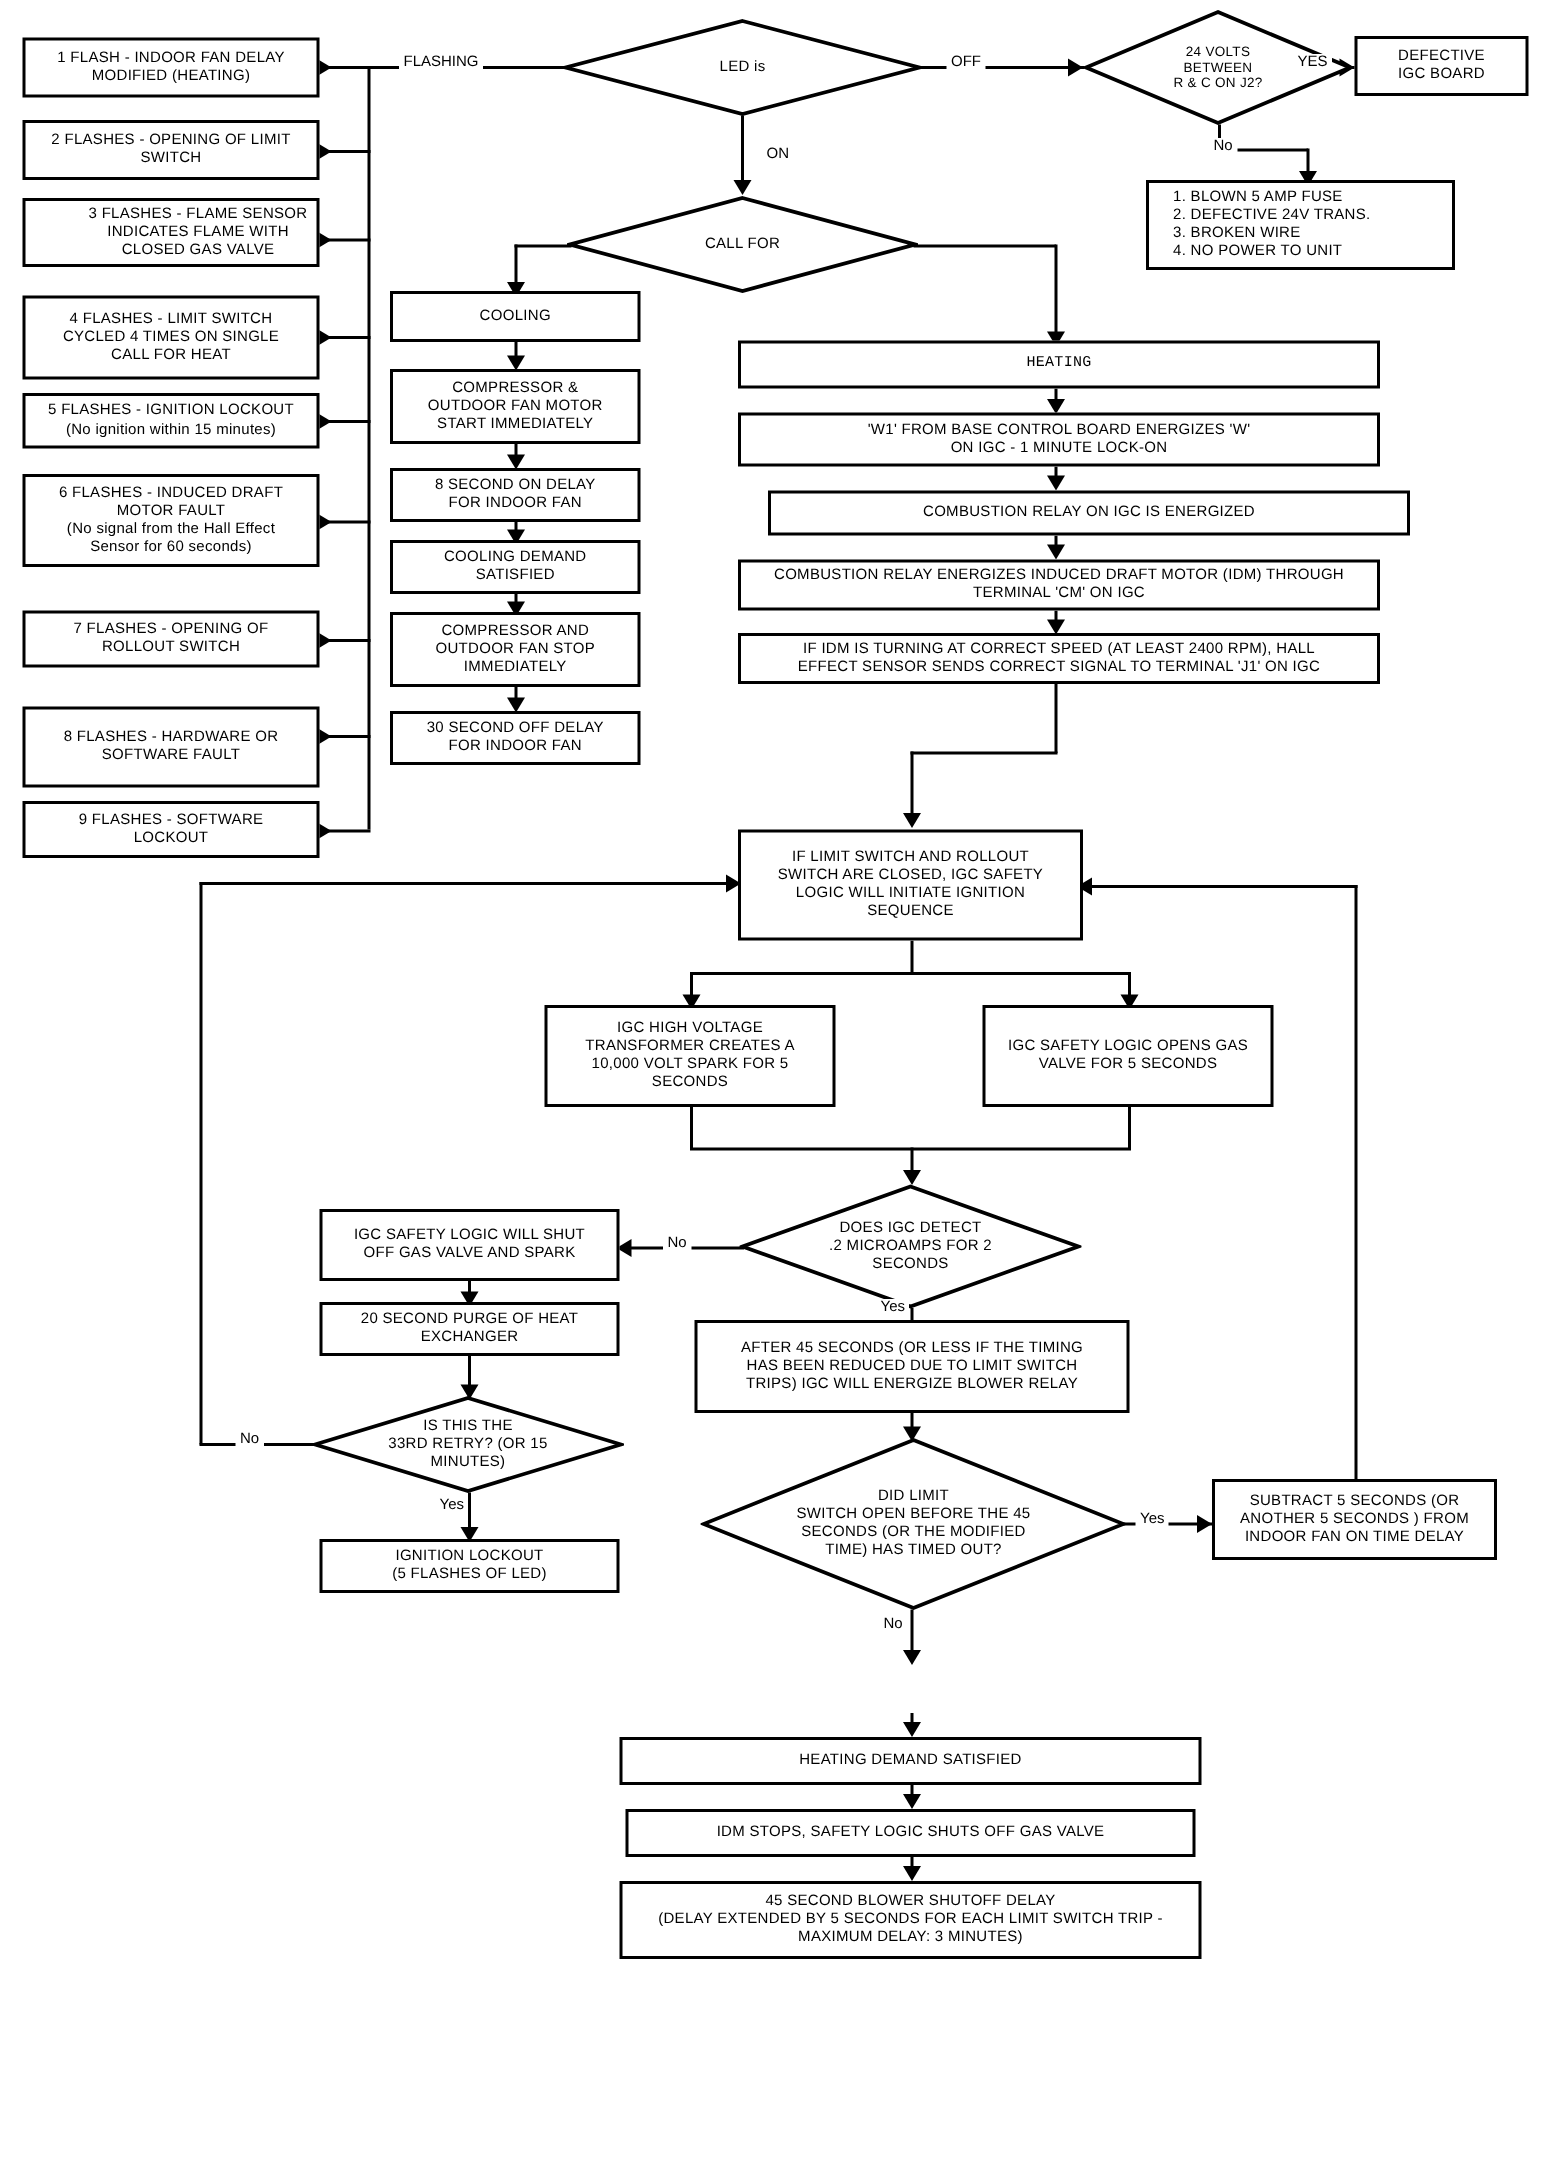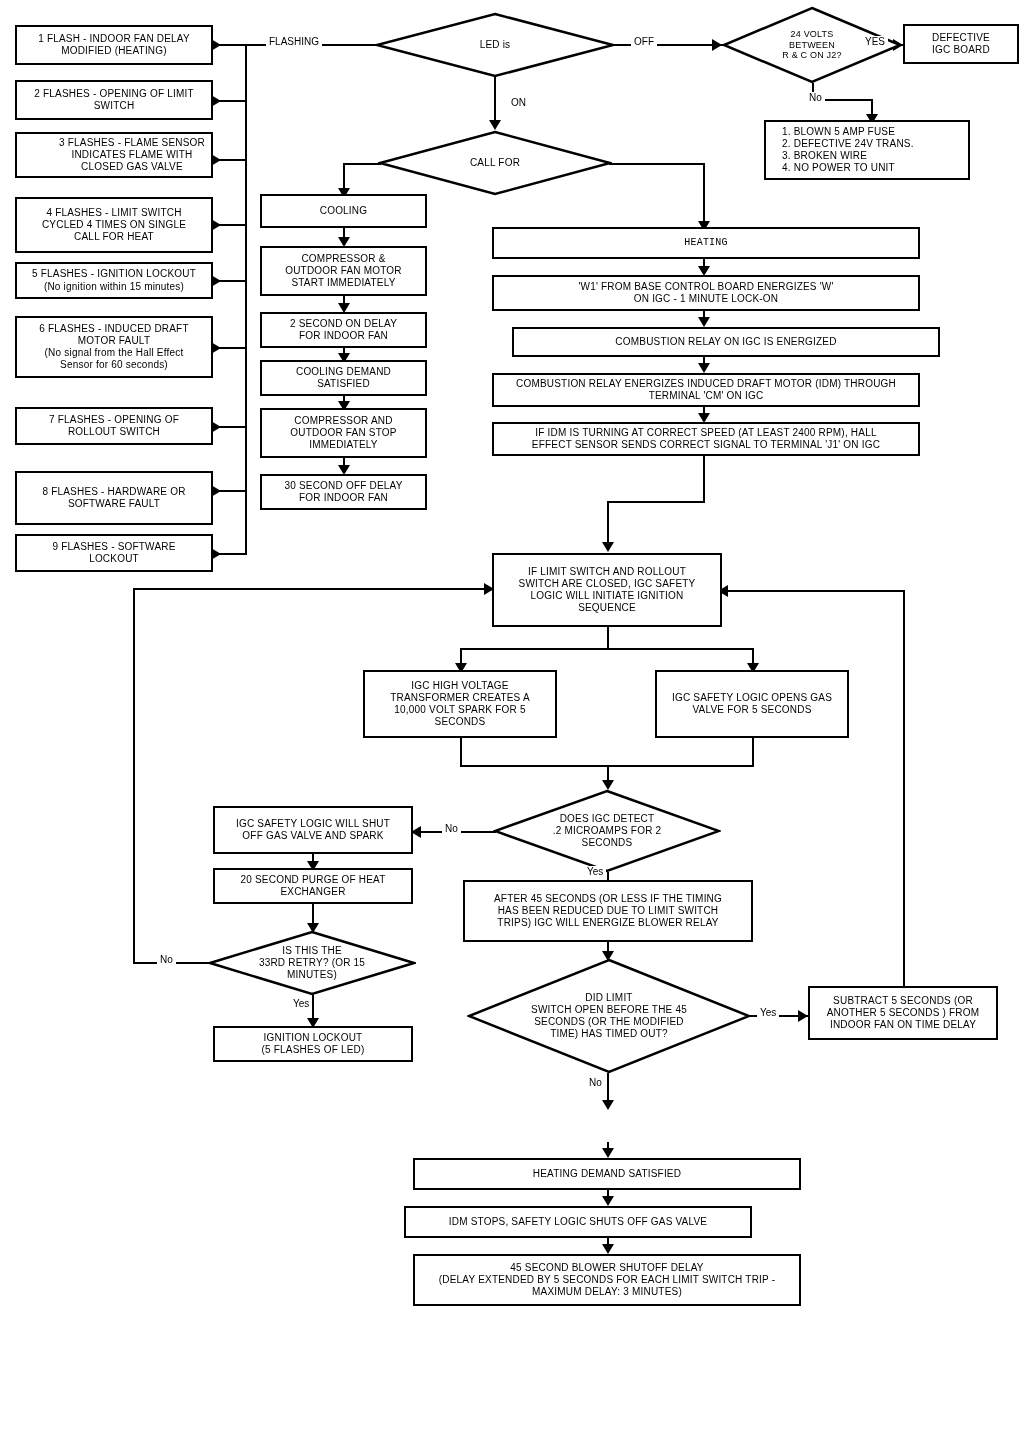--- a/index.html
+++ b/index.html
@@ -198,21 +198,21 @@
 
   <div class="box fs10" style="left:260px;top:246px;width:167px;height:50px;">
     <span class="t">COMPRESSOR  &amp;
 OUTDOOR FAN MOTOR
 START  IMMEDIATELY</span>
   </div>
   <div class="v" style="left:343px;top:296px;height:12px;"></div>
   <div class="ar ar-d" style="left:338px;top:303px;"></div>
 
   <div class="box fs10" style="left:260px;top:312px;width:167px;height:36px;">
-    <span class="t">2 SECOND ON DELAY
+    <span class="t">8 SECOND ON DELAY
 FOR INDOOR FAN</span>
   </div>
   <div class="v" style="left:343px;top:348px;height:10px;"></div>
   <div class="ar ar-d" style="left:338px;top:353px;"></div>
 
   <div class="box fs10" style="left:260px;top:360px;width:167px;height:36px;">
     <span class="t">COOLING  DEMAND
 SATISFIED</span>
   </div>
   <div class="v" style="left:343px;top:396px;height:10px;"></div>
@@ -392,21 +392,21 @@
 
   <div class="v" style="left:607px;top:1142px;height:11px;"></div>
   <div class="ar ar-d" style="left:602px;top:1148px;"></div>
 
   <div class="box fs10" style="left:413px;top:1158px;width:388px;height:32px;">
     <span class="t">HEATING  DEMAND  SATISFIED</span>
   </div>
   <div class="v" style="left:607px;top:1190px;height:11px;"></div>
   <div class="ar ar-d" style="left:602px;top:1196px;"></div>
 
-  <div class="box fs10" style="left:404px;top:1206px;width:348px;height:32px;">
+  <div class="box fs10" style="left:417px;top:1206px;width:380px;height:32px;">
     <span class="t">IDM STOPS, SAFETY LOGIC SHUTS OFF GAS VALVE</span>
   </div>
   <div class="v" style="left:607px;top:1238px;height:11px;"></div>
   <div class="ar ar-d" style="left:602px;top:1244px;"></div>
 
   <div class="box fs10" style="left:413px;top:1254px;width:388px;height:52px;">
     <span class="t">45 SECOND BLOWER SHUTOFF DELAY
 (DELAY EXTENDED BY 5 SECONDS FOR EACH LIMIT SWITCH TRIP -
 MAXIMUM DELAY: 3 MINUTES)</span>
   </div>

